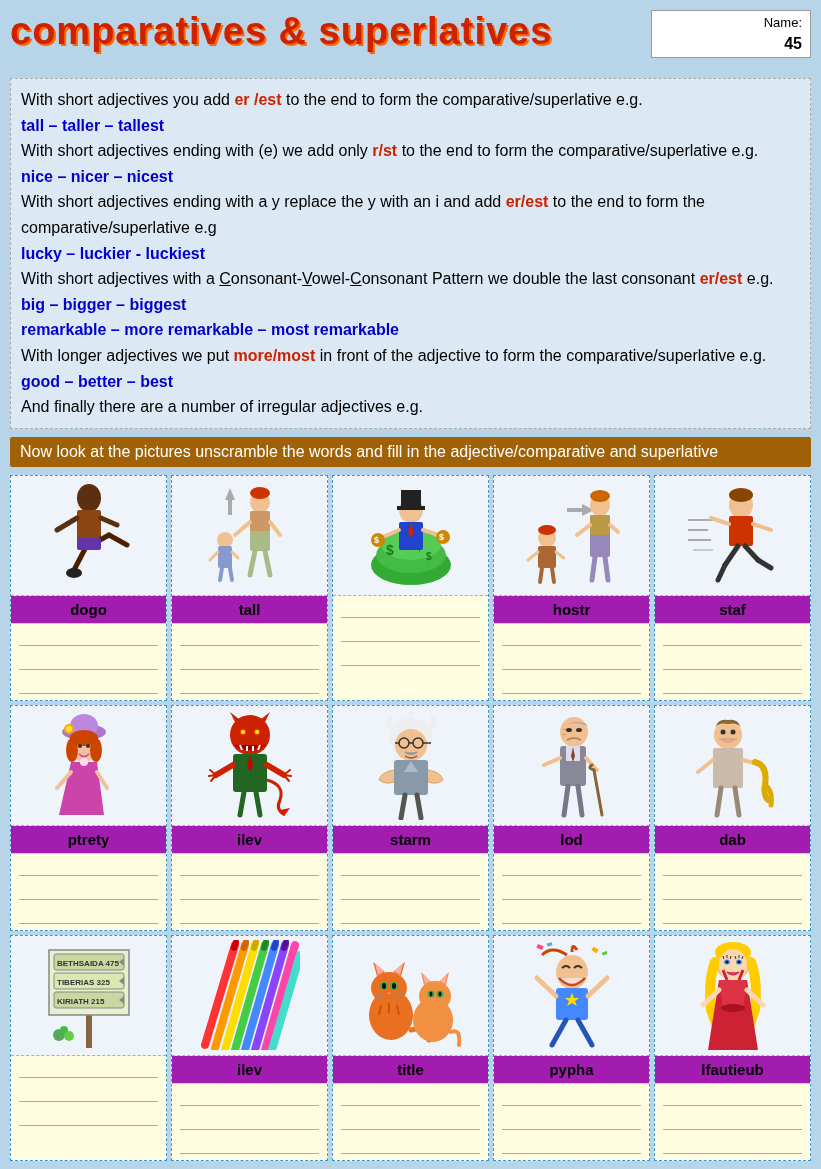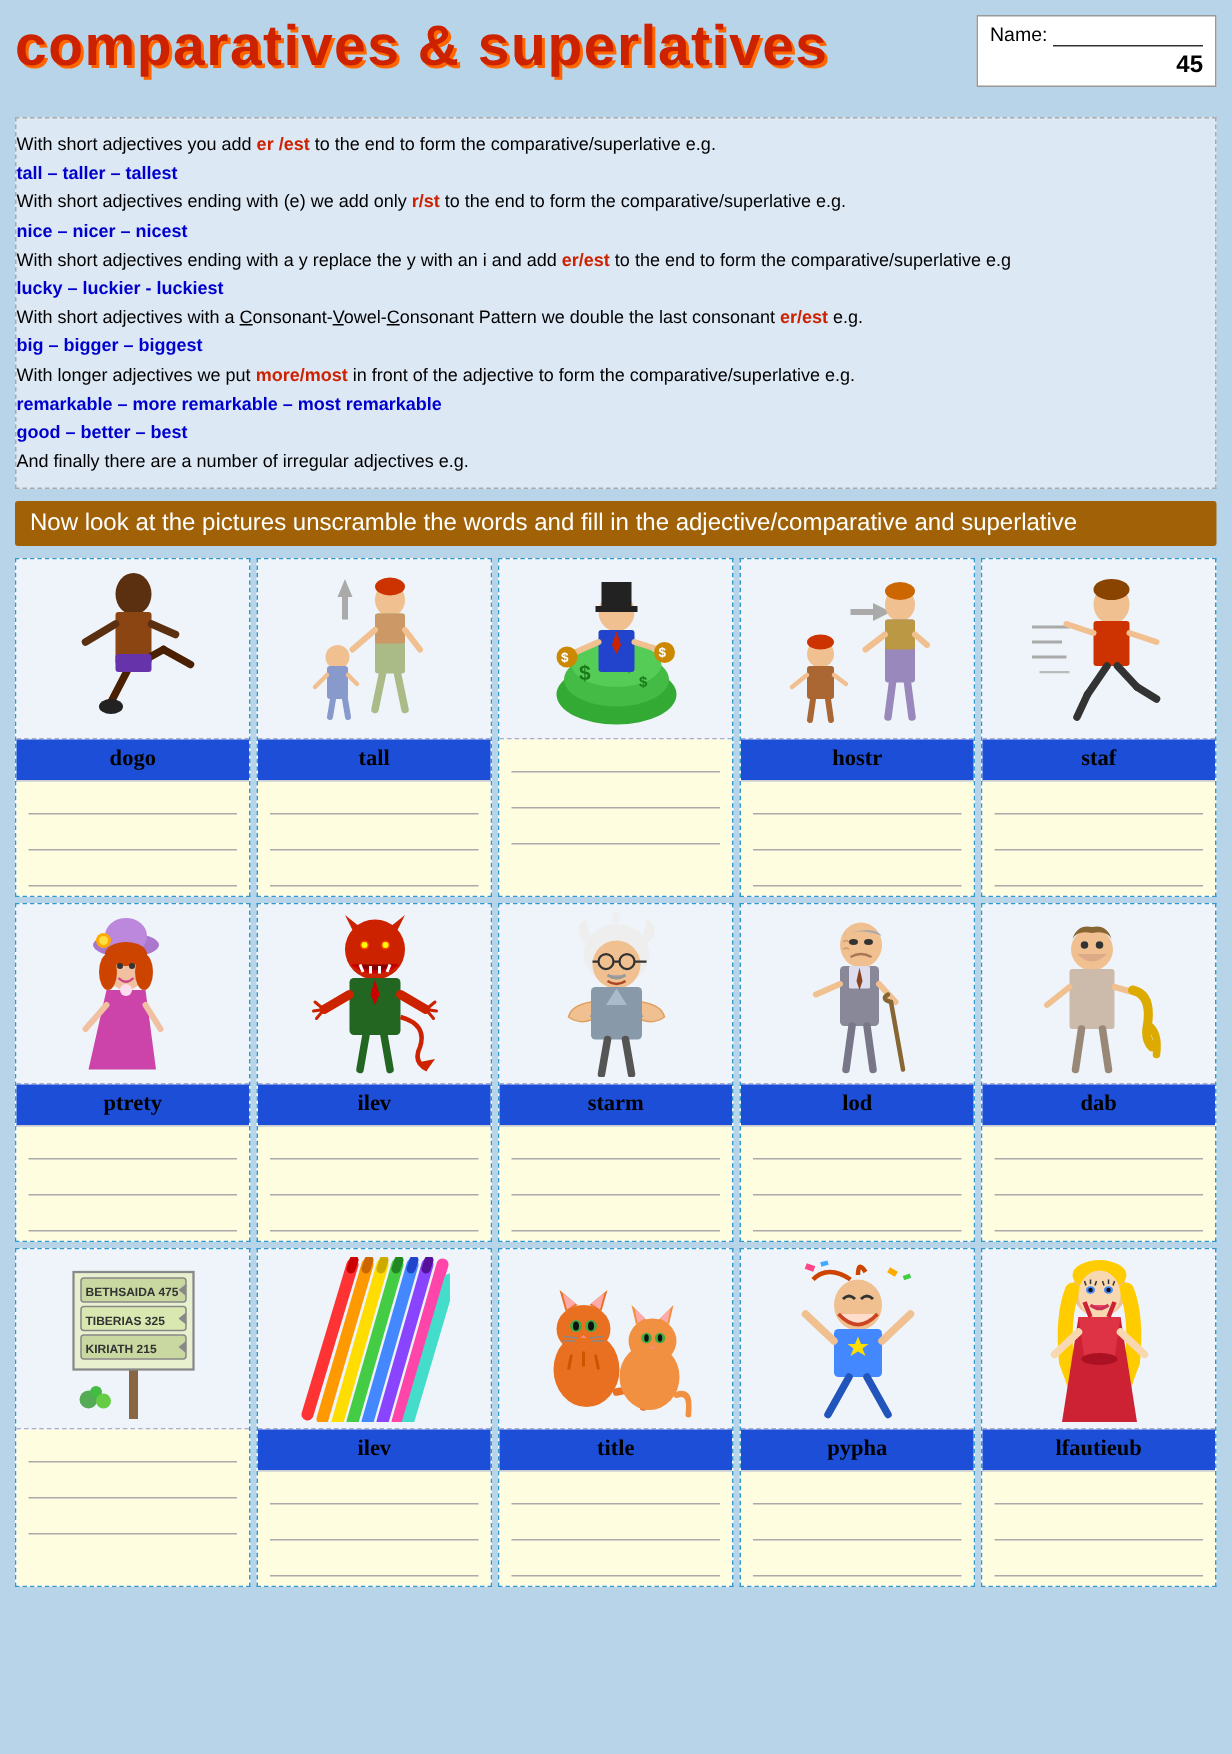--- a/index.html
+++ b/index.html
@@ -35,44 +35,45 @@
       background: white;
       padding: 4px 8px;
       display: flex;
       flex-direction: column;
       align-items: center;
       min-width: 160px;
       margin-left: 10px;
     }
     .name-line {
       display: flex;
-      align-items: flex-start;
+      align-items: flex-end;
       width: 100%;
       font-size: 13px;
+      flex-direction: column;
     }
     .name-underline {
       border-bottom: 1px solid #333;
       flex: 1;
       margin-left: 4px;
       height: 16px;
     }
     .page-number {
       font-size: 16px;
       font-weight: bold;
       margin-top: 4px;
       align-self: flex-end;
     }
 
     
     .rules-box {
       border: 1.5px dashed #aaa;
       background: #dde8f5;
-      padding: 8px 0;
+      padding: 8px 10px;
       margin-bottom: 8px;
-      font-size: 12px;
+      font-size: 16px;
       line-height: 1.6;
     }
     .rules-box p { margin: 0; }
     .rule-highlight {
       color: #cc2200;
       font-weight: bold;
     }
     .rule-bold-blue {
       color: #0000cc;
       font-weight: bold;
@@ -113,27 +114,26 @@
       display: flex;
       align-items: center;
       justify-content: center;
       overflow: hidden;
       font-size: 11px;
       color: #888;
       border-bottom: 1px dashed #aac;
     }
 
     .card-label {
-      background: #1d4ed8;
+      background: #a21caf;
       font-size: 15px;
       font-weight: bold;
       text-align: center;
       padding: 5px 2px;
       border-bottom: 1px solid #ccc;
-      font-family: Liberation Serif, serif;
     }
 
     .card-lines {
       background: #fffde0;
       flex: 1;
       padding: 6px 8px;
       display: flex;
       flex-direction: column;
       gap: 8px;
     }
@@ -161,22 +161,22 @@
 
 <div class="rules-box">
   <p>With short adjectives you add <span class="rule-highlight">er /est</span> to the end to form the comparative/superlative e.g.</p>
   <p><span class="rule-bold-blue">tall – taller – tallest</span></p>
   <p>With short adjectives ending with (e) we add only <span class="rule-highlight">r/st</span> to the end to form the comparative/superlative e.g.</p>
   <p><span class="rule-bold-blue">nice – nicer – nicest</span></p>
   <p>With short adjectives ending with a y replace the y with an i and add <span class="rule-highlight">er/est</span> to the end to form the comparative/superlative e.g</p>
   <p><span class="rule-bold-blue">lucky – luckier - luckiest</span></p>
   <p>With short adjectives with a <u>C</u>onsonant-<u>V</u>owel-<u>C</u>onsonant  Pattern we double the last consonant <span class="rule-highlight">er/est</span>  e.g.</p>
   <p><span class="rule-bold-blue">big – bigger – biggest</span></p>
+  <p><span class="rule-bold-blue">remarkable – more remarkable – most remarkable</span></p>
   <p>With longer adjectives we put <span class="rule-more">more/most</span> in front of the adjective to form the comparative/superlative e.g.</p>
-  <p><span class="rule-bold-blue">remarkable – more remarkable – most remarkable</span></p>
   <p><span class="rule-bold-blue">good – better – best</span></p>
   <p>And finally there are a number of irregular adjectives e.g.</p>
 </div>
 
 <div class="instruction-bar">
   <span>Now look at the pictures unscramble the words and fill in the adjective/comparative and superlative</span>
 </div>
 
 <div class="cards-grid">
 

